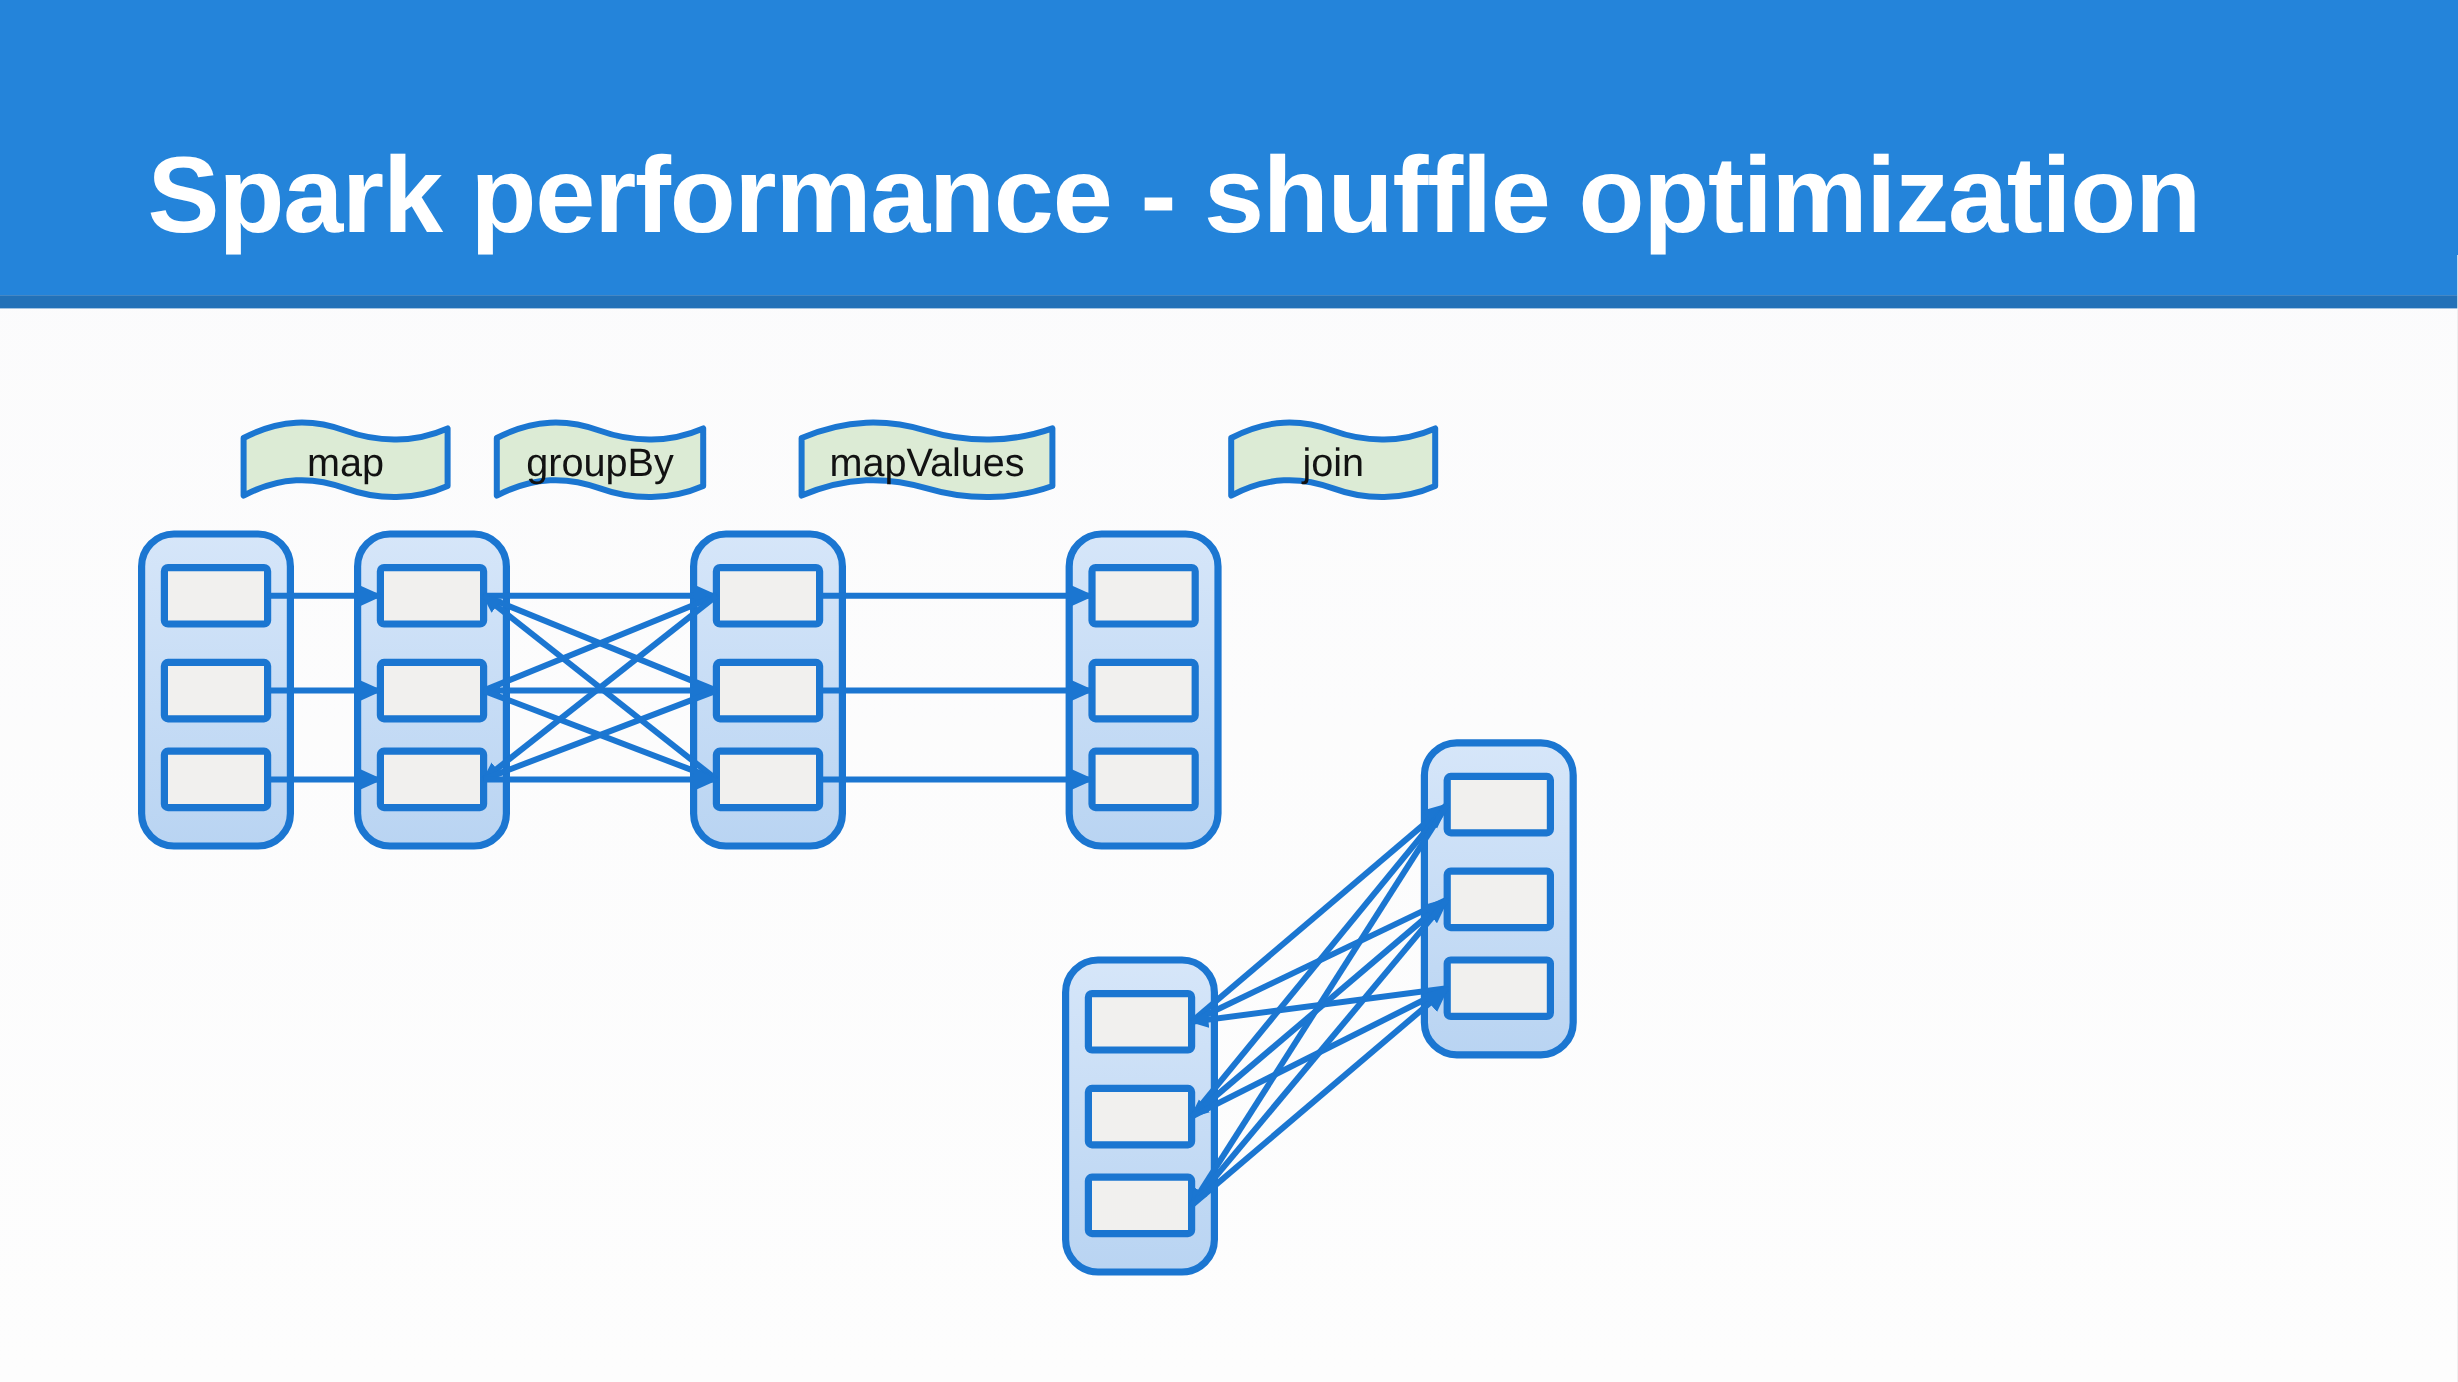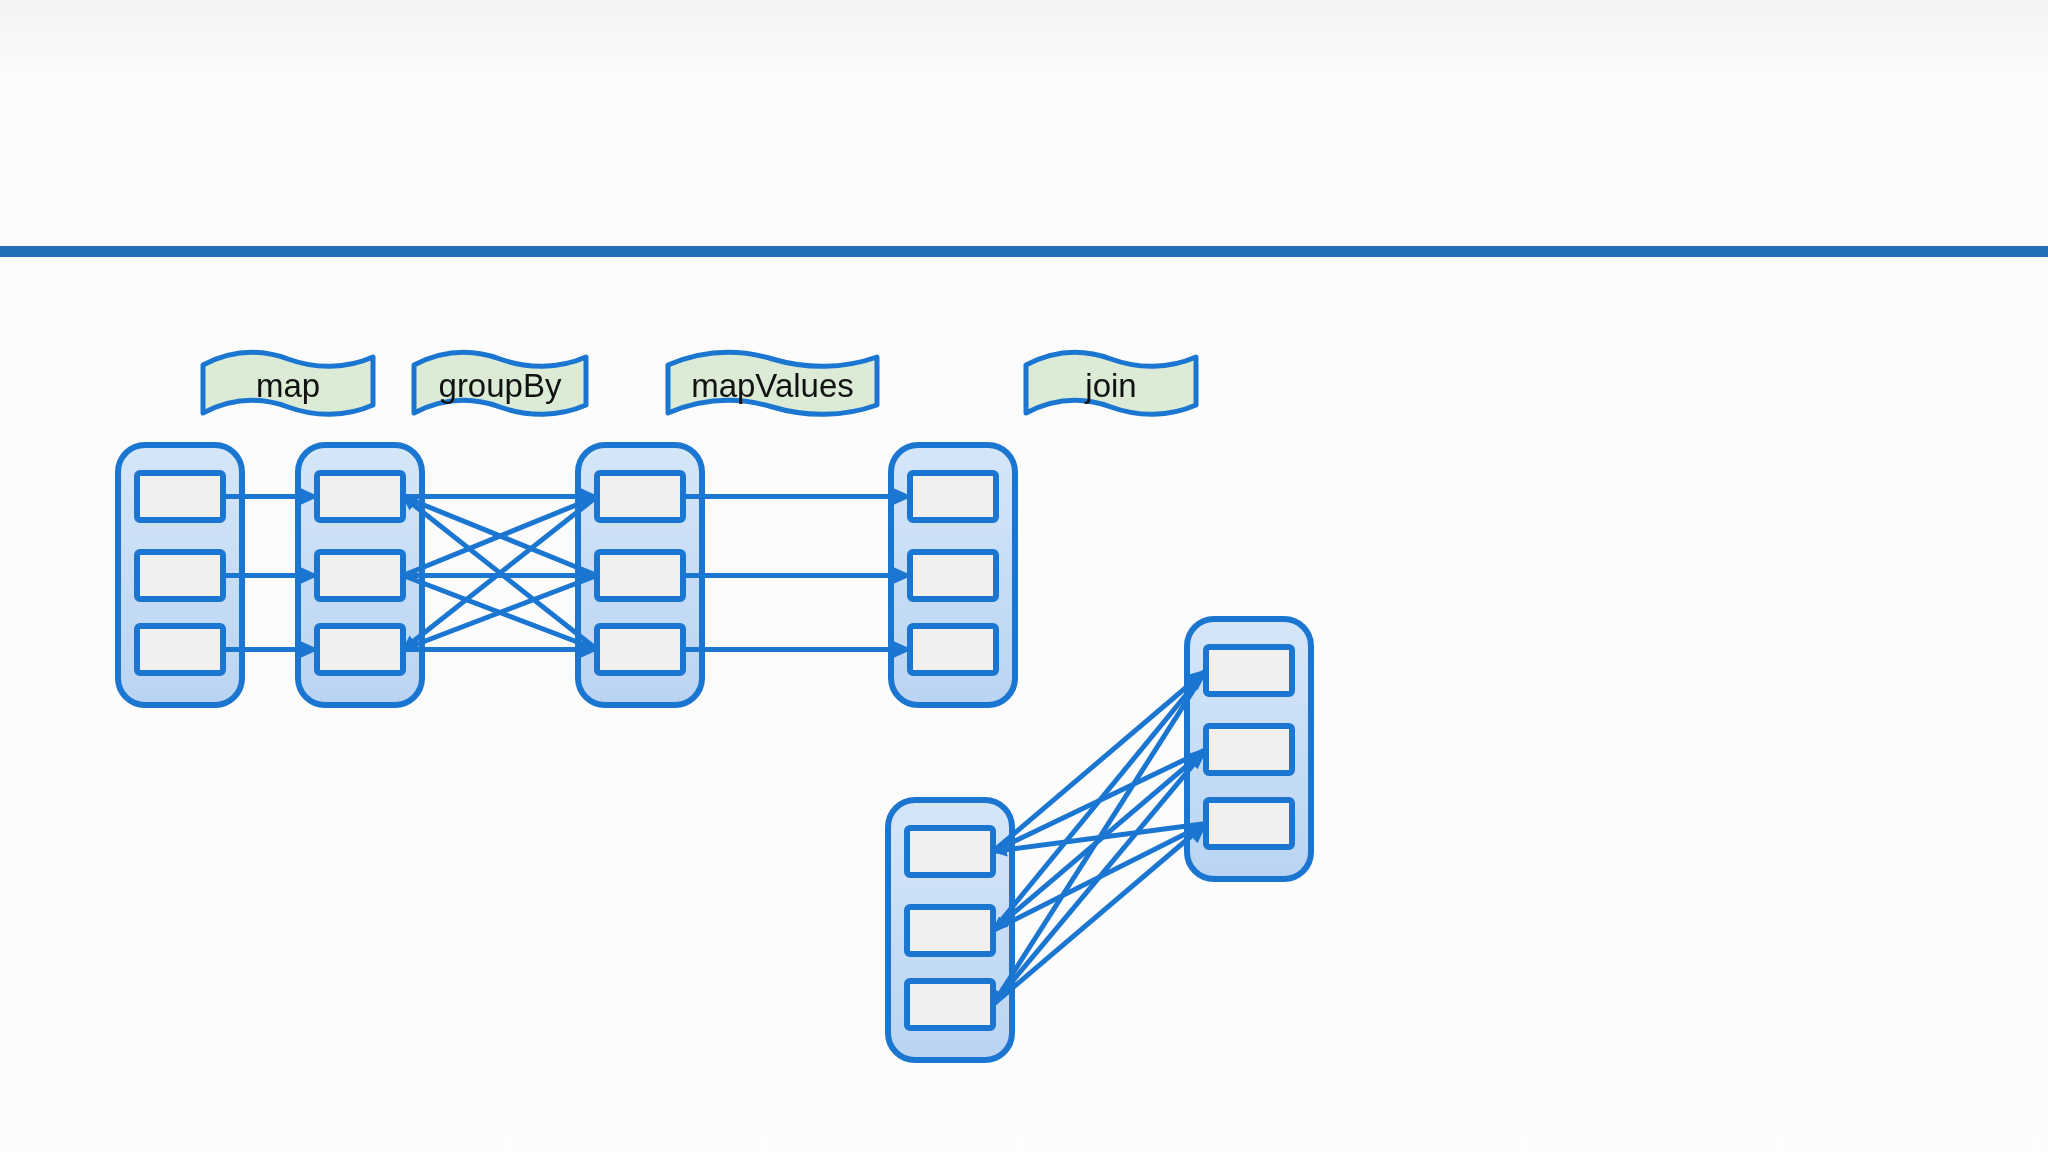--- a/index.html
+++ b/index.html
@@ -26,20 +26,23 @@
   svg.diagram{position:absolute;left:0;top:0;}
   text.flag-label{
     font-family:"Liberation Sans","DejaVu Sans",sans-serif;
     font-size:33px;fill:#121212;text-anchor:middle;
   }
 </style>
 </head>
 <body>
 
 <div class="slide">
+  <div class="header">
+    <h1 class="title">Spark performance - shuffle optimization</h1>
+  </div>
   <div class="header-strip"></div>
   <svg class="diagram" width="2048" height="1152" viewBox="0 0 2048 1152">
       <defs>
         <linearGradient id="cg" x1="0" y1="0" x2="0" y2="1">
           <stop offset="0" stop-color="#d6e6f9"></stop>
           <stop offset="1" stop-color="#b9d4f2"></stop>
         </linearGradient>
         <marker id="ah" viewBox="0 0 10 9" refX="9" refY="4.5" markerWidth="4.3" markerHeight="4.0" orient="auto" markerUnits="strokeWidth">
           <path d="M0,0 L10,4.5 L0,9 Z" fill="#1b76d1"></path>
         </marker>

